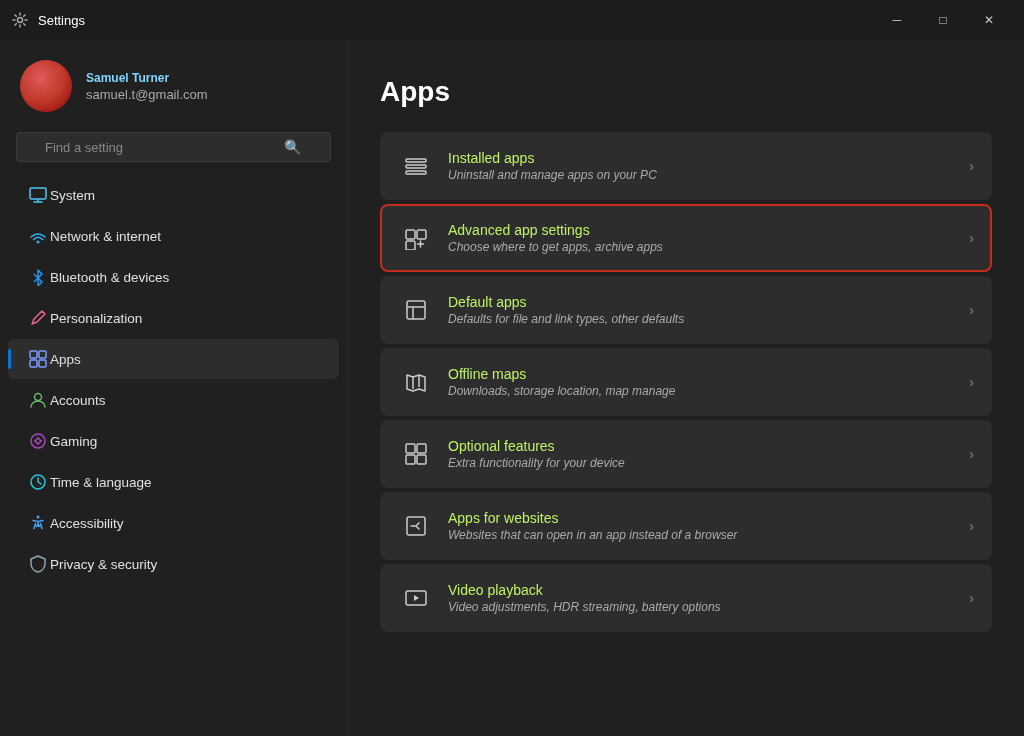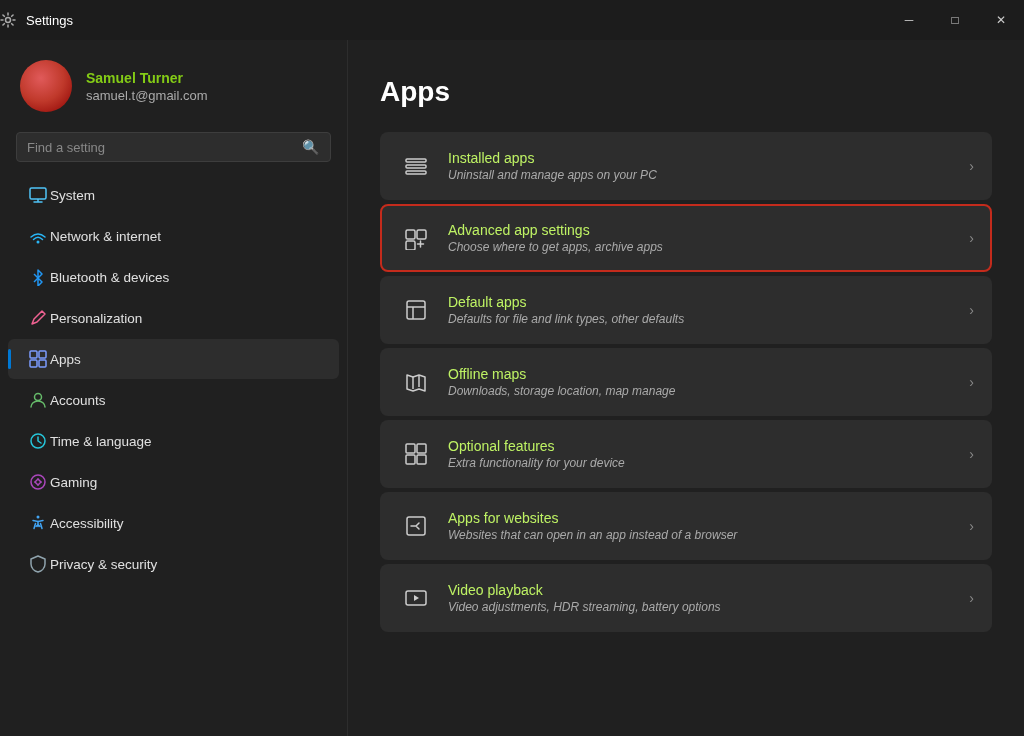--- a/index.html
+++ b/index.html
@@ -11,21 +11,21 @@
       height: 736px;
       overflow: hidden;
     }
 
     
     .title-bar {
       background: #1c1c1c;
       height: 40px;
       display: flex;
       align-items: center;
-      padding: 0 0;
+      padding: 0 12px;
       justify-content: space-between;
       user-select: none;
     }
     .title-bar-left {
       display: flex;
       align-items: center;
       gap: 10px;
     }
     .title-bar-icon {
       width: 16px;
@@ -87,41 +87,41 @@
       height: 52px;
       border-radius: 50%;
       background: radial-gradient(circle at 40% 35%, #e05a5a, #c0392b, #8b0000);
       flex-shrink: 0;
     }
     .user-info {
       display: flex;
       flex-direction: column;
     }
     .user-name {
-      font-size: 14px;
+      font-size: 12px;
       font-weight: 600;
-      color: #84cc16;
+      color: #7dd3fc;
     }
     .user-email {
       font-size: 13px;
       color: #aaa;
       margin-top: 2px;
     }
 
     
     .search-container {
       padding: 4px 16px 12px 16px;
     }
     .search-box {
       display: flex;
       align-items: center;
       background: #2d2d2d;
       border: 1px solid #3d3d3d;
       border-radius: 4px;
-      padding: 6px 10px;
+      padding: 6px 28px;
       gap: 16px;
     }
     .search-box input {
       background: transparent;
       border: none;
       outline: none;
       color: #ccc;
       font-size: 13px;
       flex: 1;
       font-family: 'Segoe UI', sans-serif;
@@ -340,43 +340,43 @@
             <circle cx="9" cy="6" r="3.5" stroke="#66bb6a" stroke-width="1.5"></circle>
             <path d="M2 16c0-3.31 3.13-6 7-6s7 2.69 7 6" stroke="#66bb6a" stroke-width="1.5" stroke-linecap="round"></path>
           </svg>
         </span>
         <span class="nav-label">Accounts</span>
       </div>
 
       <div class="nav-item">
         <span class="nav-icon">
           <svg width="18" height="18" viewBox="0 0 18 18" fill="none">
-            <circle cx="9" cy="9" r="7" stroke="#26c6da" stroke-width="1.5"></circle>
-            <path d="M9 5v4l3 2" stroke="#26c6da" stroke-width="1.5" stroke-linecap="round" stroke-linejoin="round"></path>
-          </svg>
-        </span>
-        <span class="nav-label">Time &amp; language</span>
-      </div>
-
-      <div class="nav-item">
-        <span class="nav-icon">
-          <svg width="18" height="18" viewBox="0 0 18 18" fill="none">
             <circle cx="9" cy="9" r="7" stroke="#ab47bc" stroke-width="1.5"></circle>
             <line x1="6" y1="9" x2="9" y2="6" stroke="#ab47bc" stroke-width="1.5" stroke-linecap="round"></line>
             <line x1="9" y1="6" x2="12" y2="9" stroke="#ab47bc" stroke-width="1.5" stroke-linecap="round"></line>
             <line x1="12" y1="9" x2="9" y2="12" stroke="#ab47bc" stroke-width="1.5" stroke-linecap="round"></line>
             <line x1="9" y1="12" x2="6" y2="9" stroke="#ab47bc" stroke-width="1.5" stroke-linecap="round"></line>
           </svg>
         </span>
         <span class="nav-label">Gaming</span>
       </div>
 
       <div class="nav-item">
         <span class="nav-icon">
           <svg width="18" height="18" viewBox="0 0 18 18" fill="none">
+            <circle cx="9" cy="9" r="7" stroke="#26c6da" stroke-width="1.5"></circle>
+            <path d="M9 5v4l3 2" stroke="#26c6da" stroke-width="1.5" stroke-linecap="round" stroke-linejoin="round"></path>
+          </svg>
+        </span>
+        <span class="nav-label">Time &amp; language</span>
+      </div>
+
+      <div class="nav-item">
+        <span class="nav-icon">
+          <svg width="18" height="18" viewBox="0 0 18 18" fill="none">
             <circle cx="9" cy="3" r="1.5" fill="#42a5f5"></circle>
             <path d="M4 6.5l5 1 5-1" stroke="#42a5f5" stroke-width="1.5" stroke-linecap="round"></path>
             <path d="M9 7.5v5m-2 0l2-2 2 2" stroke="#42a5f5" stroke-width="1.5" stroke-linecap="round" stroke-linejoin="round"></path>
             <path d="M6.5 9.5L5 14.5" stroke="#42a5f5" stroke-width="1.5" stroke-linecap="round"></path>
             <path d="M11.5 9.5L13 14.5" stroke="#42a5f5" stroke-width="1.5" stroke-linecap="round"></path>
           </svg>
         </span>
         <span class="nav-label">Accessibility</span>
       </div>
 

